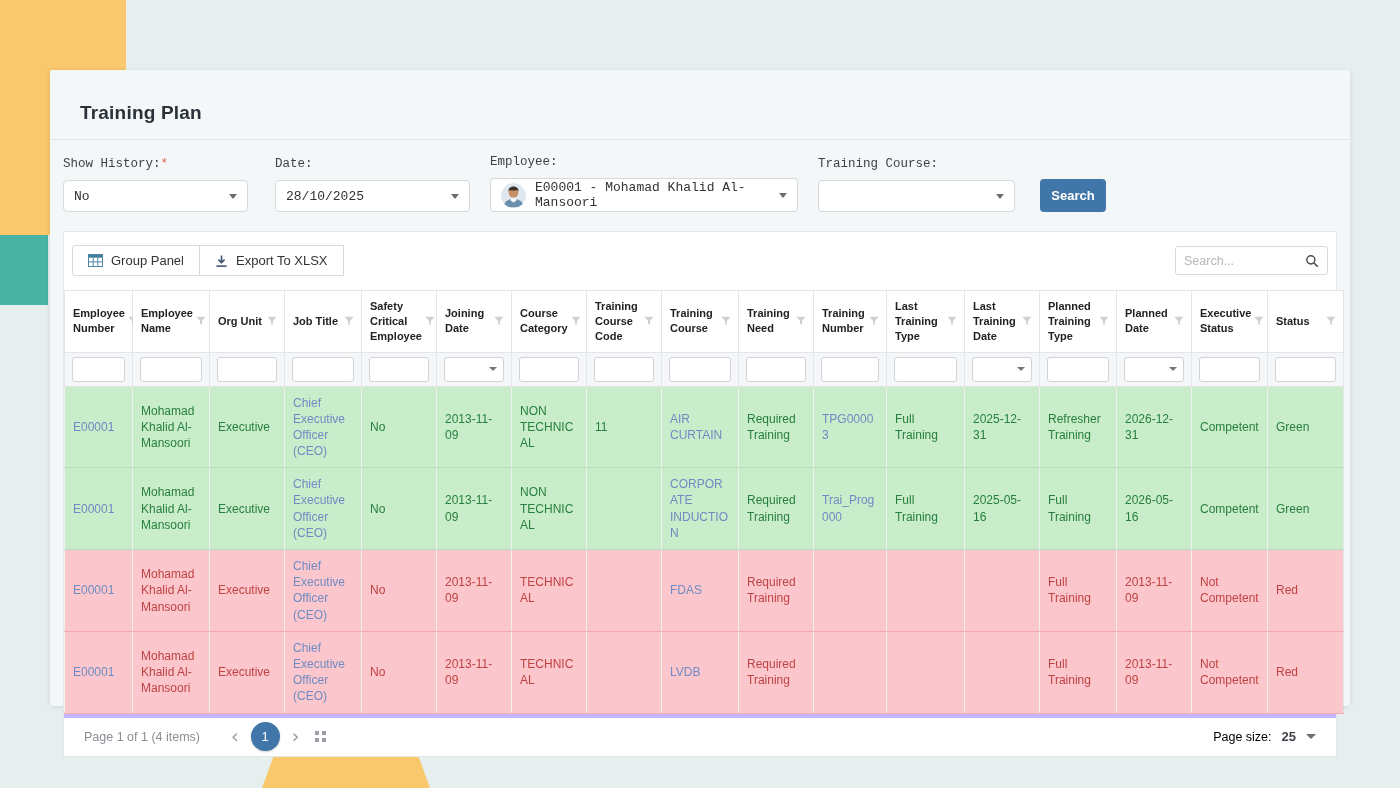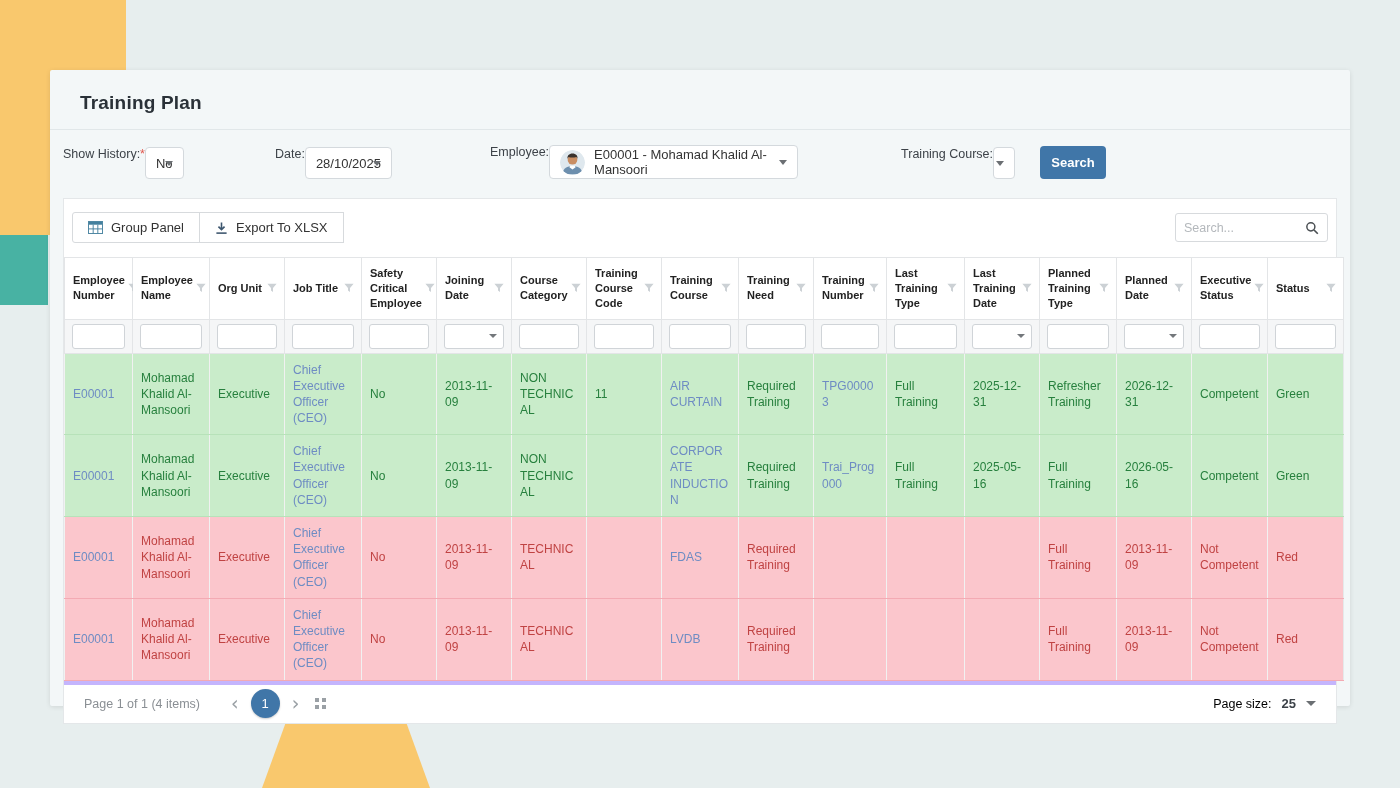--- a/index.html
+++ b/index.html
@@ -11,25 +11,25 @@
   .shape-teal-left { left:0; top:240; width:48px; height:305px; background:#48b2a3; }
   .shape-yellow-left { left:0; top:553; width:126px; height:235px; background:#f9c86d; }
   .shape-yellow-center { left:262px; top:700px; width:168px; height:88px; background:#f9c86d;
     clip-path:polygon(19% 0, 81% 0, 100% 100%, 0 100%); }
 
   
   .card { position:absolute; left:50px; top:70px; width:1300px; height:636px;
     background:#f3f7f8; border-radius:2px; box-shadow:0 1px 5px rgba(0,0,0,.10); z-index:2;
     display:flex; flex-direction:column; }
 
-  .card-header { padding:22px 30px 15px; border-bottom:1px solid #e1e7e9; }
+  .card-header { padding:32px 30px 15px; border-bottom:1px solid #e1e7e9; }
   .card-title { font-size:19px; font-weight:700; color:#2a3138; letter-spacing:.2px; }
 
   .filters { display:flex; align-items:flex-end; padding:15px 13px 19px; }
-  .field { display:flex; flex-direction:row; }
+  .field { display:flex; flex-direction:column;font-family:Liberation Mono, monospace; }
   .field-label { font-size:12.5px; color:#3c4248; margin-bottom:9px; }
   .req { color:#e2574c; }
   .selectbox { height:32px; background:#fff; border:1px solid #d4d9dd; border-radius:4px;
     display:flex; align-items:center; padding:0 10px; font-size:13px; color:#333;
     position:relative; cursor:pointer; }
   .selectbox .caret { position:absolute; right:10px; top:50%; margin-top:-2px;
     width:0; height:0; border-left:4.5px solid transparent; border-right:4.5px solid transparent;
     border-top:5px solid #6b6f73; }
   .f-history { width:185px; margin-right:27px; }
   .f-date { width:195px; margin-right:20px; }

